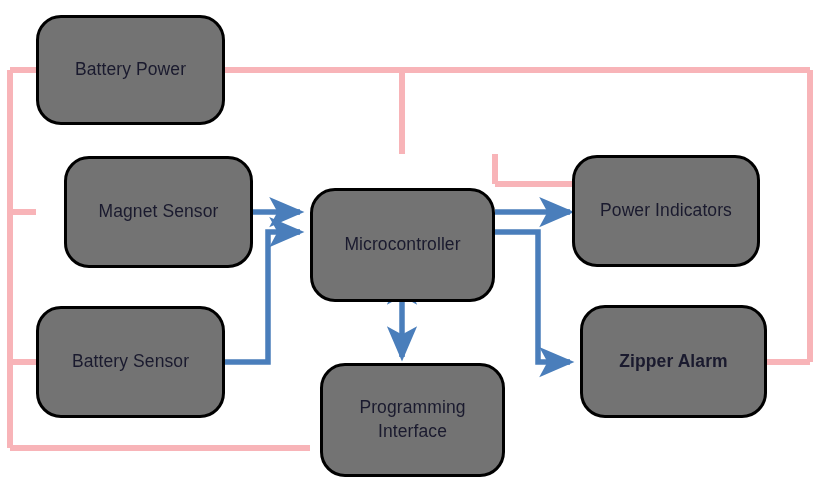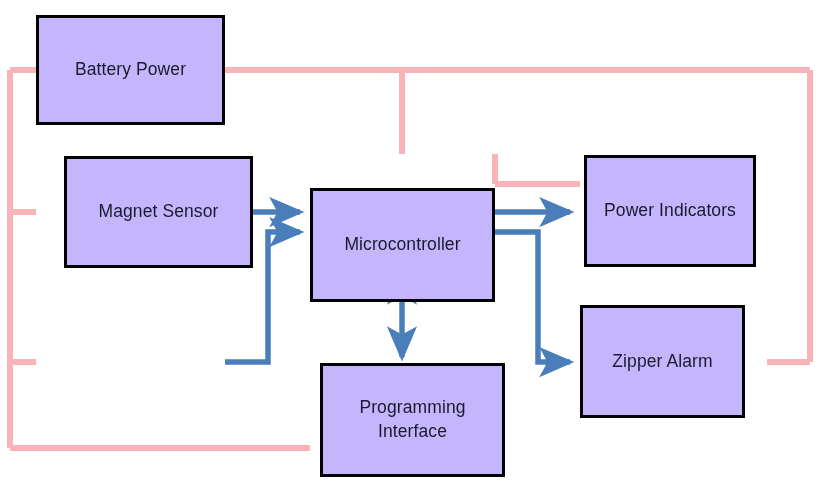--- a/index.html
+++ b/index.html
@@ -22,23 +22,23 @@
     position: absolute;
     left: 0;
     top: 0;
     width: 825px;
     height: 491px;
     pointer-events: none;
   }
   .node {
     position: absolute;
     box-sizing: border-box;
-    background: #c4b5fd;
+    background: #737373;
     border: 3px solid #000000;
-    border-radius: 0;
+    border-radius: 25px;
     display: flex;
     align-items: center;
     justify-content: center;
     text-align: center;
     z-index: 5;
   }
   .node-label {
     font-family: "Liberation Sans", sans-serif;
     font-size: 17.5px;
     color: #1a1a2e;
@@ -98,31 +98,34 @@
   </svg>
 
   <div class="node" id="node-battery-power" style="left:36px; top:15px; width:189px; height:110px;">
     <span class="node-label">Battery Power</span>
   </div>
 
   <div class="node" id="node-magnet-sensor" style="left:24px; top:156px; width:189px; height:112px;margin-left:40px;">
     <span class="node-label">Magnet Sensor</span>
   </div>
 
+  <div class="node" id="node-battery-sensor" style="left:36px; top:306px; width:189px; height:112px;">
+    <span class="node-label">Battery Sensor</span>
+  </div>
 
   <div class="node" id="node-microcontroller" style="left:310px; top:154px; width:185px; height:114px;margin-top:34px;">
     <span class="node-label">Microcontroller</span>
   </div>
 
   <div class="node" id="node-programming-interface" style="left:320px; top:363px; width:185px; height:114px;">
     <span class="node-label">Programming
 Interface</span>
   </div>
 
-  <div class="node" id="node-power-indicators" style="left:584px; top:155px; width:172px; height:112px;justify-content:center;">
+  <div class="node" id="node-power-indicators" style="left:572px; top:155px; width:188px; height:112px;justify-content:center;">
     <span class="node-label">Power Indicators</span>
   </div>
 
-  <div class="node" id="node-zipper-alarm" style="left:580px; top:305px; width:165px; height:113px;">
+  <div class="node" id="node-zipper-alarm" style="left:580px; top:305px; width:187px; height:113px;font-weight:bold;">
     <span class="node-label">Zipper Alarm</span>
   </div>
 
 </div>
 
 </body></html>

